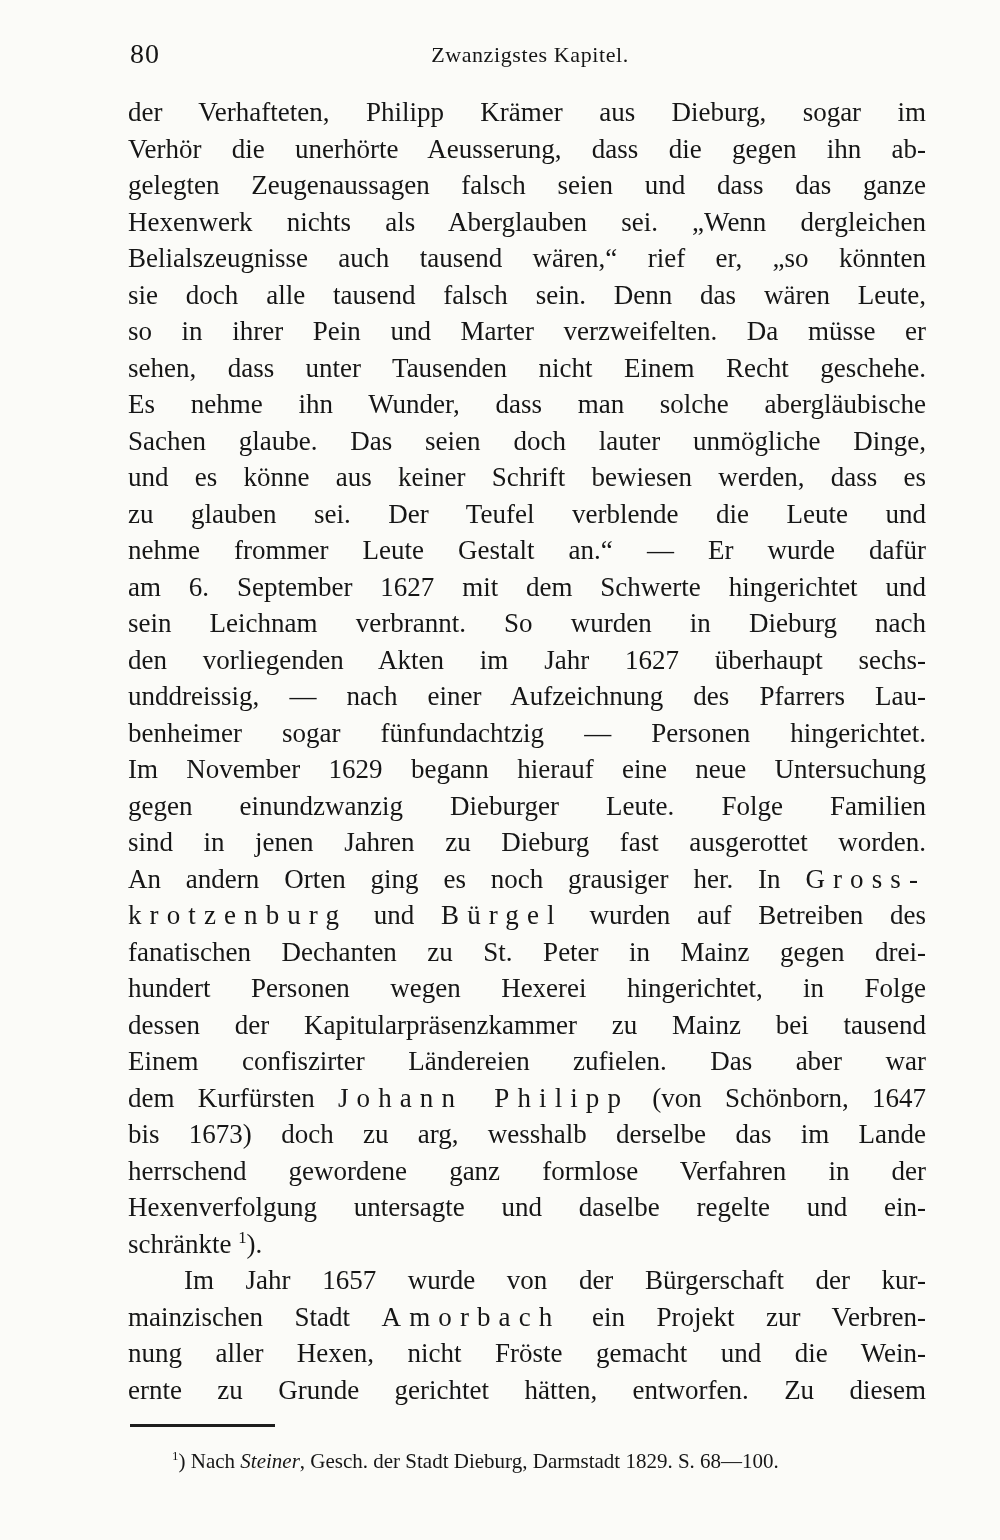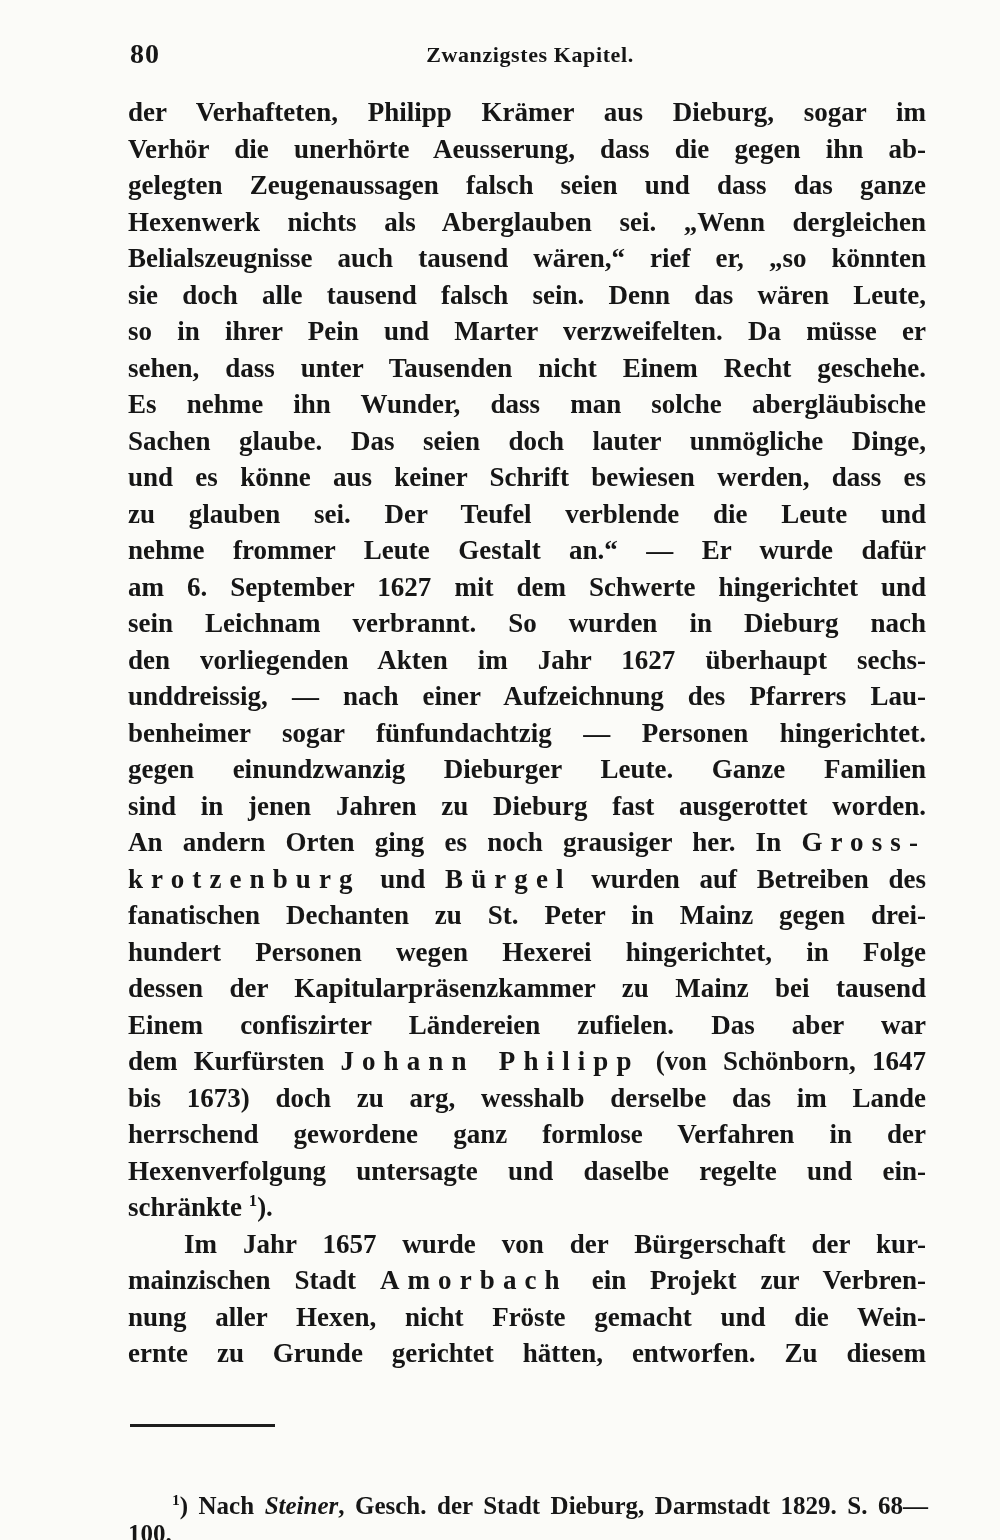--- a/index.html
+++ b/index.html
@@ -4,21 +4,21 @@
 <style>
   html, body { margin: 0; padding: 0; }
   body {
     width: 1000px; height: 1540px;
     background: #fbfbf8;
     font-family: "Liberation Serif", "DejaVu Serif", serif;
     color: #161616;
     position: relative;
     overflow: hidden;
   }
-  .page { position: absolute; inset: 0; font-weight: bold; }
+  .page { position: absolute; inset: 0; }
 
   .running-head {
     position: absolute; top: 36px; left: 128px; right: 76px; height: 34px;
   }
   .page-num {
     position: absolute; left: 2px; top: 2px;
     font-size: 28px; letter-spacing: 1px;
   }
   .chapter-title {
     position: absolute; left: 8px; right: 0; top: 6px;
@@ -42,24 +42,23 @@
   .spaced { letter-spacing: 0.30em; }
   .italic { font-style: italic; }
   .sup { vertical-align: super; font-size: 0.62em; line-height: 0; }
 
   .footnote-rule {
     position: absolute; top: 1424px; left: 130px; width: 145px;
     border-top: 3px solid #1d1d1d; height: 0;
   }
   .footnote {
     position: absolute; top: 1447px; left: 128px; width: 800px;
-    font-size: 25px; line-height: 28px;
+    font-size: 21px; line-height: 28px;
     text-indent: 44px;
     text-align: justify;
-    margin-top: 45px;
   }
 </style>
 </head>
 <body>
 
 <div class="page">
 
   <div class="running-head">
     <span class="page-num">80</span>
     <span class="chapter-title">Zwanzigstes Kapitel.</span>
@@ -78,21 +77,22 @@
         <div class="line j"><span>Es nehme ihn Wunder, dass man solche abergläubische</span></div>
         <div class="line j"><span>Sachen glaube. Das seien doch lauter unmögliche Dinge,</span></div>
         <div class="line j"><span>und es könne aus keiner Schrift bewiesen werden, dass es</span></div>
         <div class="line j"><span>zu glauben sei. Der Teufel verblende die Leute und</span></div>
         <div class="line j"><span>nehme frommer Leute Gestalt an.“ — Er wurde dafür</span></div>
         <div class="line j"><span>am 6. September 1627 mit dem Schwerte hingerichtet und</span></div>
         <div class="line j"><span>sein Leichnam verbrannt. So wurden in Dieburg nach</span></div>
         <div class="line j"><span>den vorliegenden Akten im Jahr 1627 überhaupt sechs-</span></div>
         <div class="line j"><span>unddreissig, — nach einer Aufzeichnung des Pfarrers Lau-</span></div>
         <div class="line j"><span>benheimer sogar fünfundachtzig — Personen hingerichtet.</span></div>
-        <div class="line j"><span>gegen einundzwanzig Dieburger Leute. Ganze Familien</span></div>
+        <div class="line j"><span>Im November 1629 begann hierauf eine neue Untersuchung</span></div>
+        <div class="line j"><span>gegen einundzwanzig Dieburger Leute. Folge Familien</span></div>
         <div class="line j"><span>sind in jenen Jahren zu Dieburg fast ausgerottet worden.</span></div>
         <div class="line j"><span>An andern Orten ging es noch grausiger her. In </span><span class="spaced">Gross-</span></div>
         <div class="line j"><span class="spaced">krotzenburg</span><span> und </span><span class="spaced">Bürgel</span><span> wurden auf Betreiben des</span></div>
         <div class="line j"><span>fanatischen Dechanten zu St. Peter in Mainz gegen drei-</span></div>
         <div class="line j"><span>hundert Personen wegen Hexerei hingerichtet, in Folge</span></div>
         <div class="line j"><span>dessen der Kapitularpräsenzkammer zu Mainz bei tausend</span></div>
         <div class="line j"><span>Einem confiszirter Ländereien zufielen. Das aber war</span></div>
         <div class="line j"><span>dem Kurfürsten </span><span class="spaced">Johann Philipp</span><span> (von Schönborn, 1647</span></div>
         <div class="line j"><span>bis 1673) doch zu arg, wesshalb derselbe das im Lande</span></div>
         <div class="line j"><span>herrschend gewordene ganz formlose Verfahren in der</span></div>

